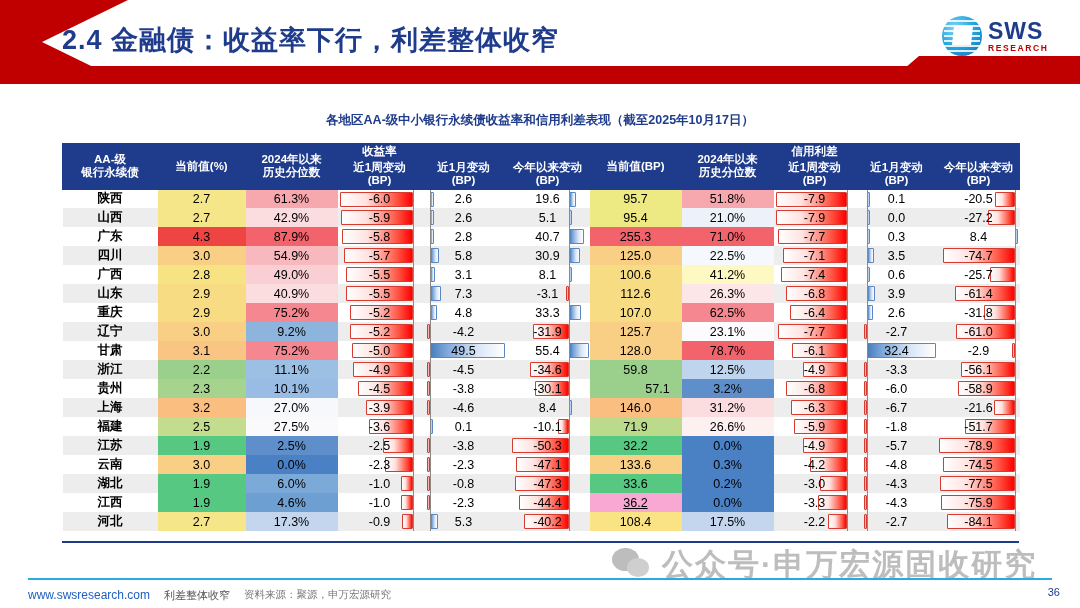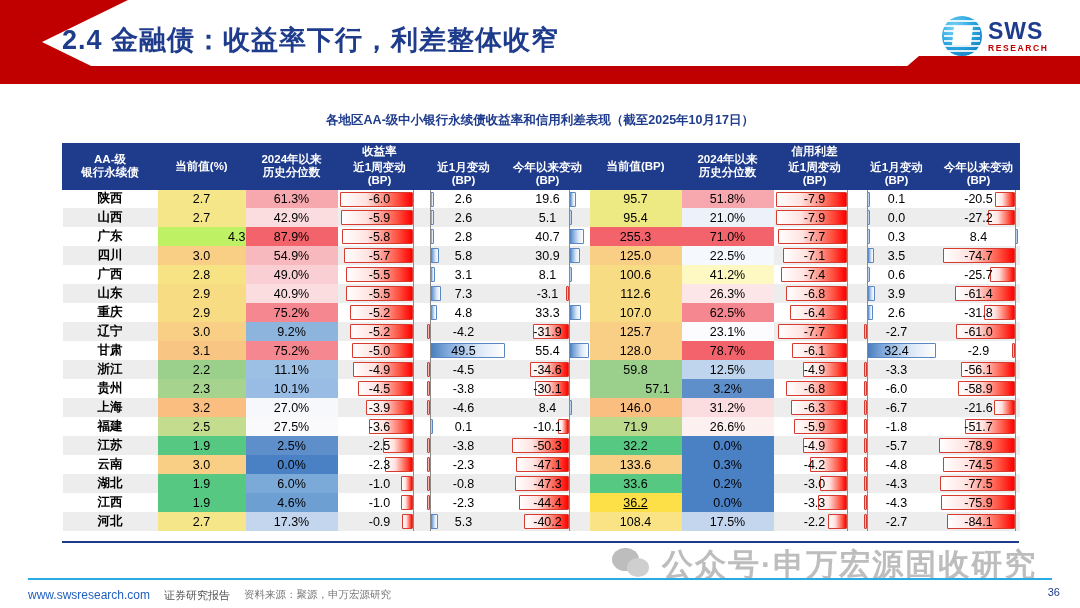--- a/index.html
+++ b/index.html
@@ -225,21 +225,21 @@
             <td class="plain bar-cell"><div class="axis" style="left: 8.4px;"></div><div class="bar pos" style="left: 8.4px; width: 3.9312px;"></div><span class="cellv">2.6</span></td>
             <td class="plain bar-cell"><div class="axis" style="left: 63.84px;"></div><div class="bar pos" style="left: 63.84px; width: 3px;"></div><span class="cellv">5.1</span></td>
             <td class="plain" style="background: rgb(237, 233, 131);"><span class="cellv">95.4</span></td>
             <td class="plain" style="background: rgb(237, 242, 250);"><span class="cellv">21.0%</span></td>
             <td class="plain bar-cell"><div class="axis" style="left: 73.8px;"></div><div class="bar neg" style="left: 2.7px; width: 71.1px;"></div><span class="cellv">-7.9</span></td>
             <td class="plain bar-cell"><div class="axis" style="left: 11.48px;"></div><div class="bar pos" style="left: 11.48px; width: 3px;"></div><span class="cellv">0.0</span></td>
             <td class="plain bar-cell"><div class="axis" style="left: 77.08px;"></div><div class="bar neg" style="left: 50.8728px; width: 26.2072px;"></div><span class="cellv">-27.2</span></td>
           </tr>
           <tr>
             <td class="plain region"><span class="cellv">广东</span></td>
-            <td class="plain" style="background: #bef264; text-align: right;"><span class="cellv">4.3</span></td>
+            <td class="plain" style="background: #ef4444;"><span class="cellv">4.3</span></td>
             <td class="plain" style="background: rgb(242, 99, 107);"><span class="cellv">87.9%</span></td>
             <td class="plain bar-cell"><div class="axis" style="left: 75.6px;"></div><div class="bar neg" style="left: 4.87742px; width: 70.7226px;"></div><span class="cellv">-5.8</span></td>
             <td class="plain bar-cell"><div class="axis" style="left: 8.4px;"></div><div class="bar pos" style="left: 8.4px; width: 4.2336px;"></div><span class="cellv">2.8</span></td>
             <td class="plain bar-cell"><div class="axis" style="left: 63.84px;"></div><div class="bar pos" style="left: 63.84px; width: 14.652px;"></div><span class="cellv">40.7</span></td>
             <td class="plain" style="background: rgb(242, 99, 107);"><span class="cellv">255.3</span></td>
             <td class="plain" style="background: rgb(242, 99, 107);"><span class="cellv">71.0%</span></td>
             <td class="plain bar-cell"><div class="axis" style="left: 73.8px;"></div><div class="bar neg" style="left: 4.5px; width: 69.3px;"></div><span class="cellv">-7.7</span></td>
             <td class="plain bar-cell"><div class="axis" style="left: 11.48px;"></div><div class="bar pos" style="left: 11.48px; width: 3px;"></div><span class="cellv">0.3</span></td>
             <td class="plain bar-cell"><div class="axis" style="left: 77.08px;"></div><div class="bar pos" style="left: 77.08px; width: 3px;"></div><span class="cellv">8.4</span></td>
           </tr>
@@ -412,21 +412,21 @@
             <td class="plain bar-cell"><div class="axis" style="left: 11.48px;"></div><div class="bar neg" style="left: 8.48px; width: 3px;"></div><span class="cellv">-4.3</span></td>
             <td class="plain bar-cell"><div class="axis" style="left: 77.08px;"></div><div class="bar neg" style="left: 2.40875px; width: 74.6713px;"></div><span class="cellv">-77.5</span></td>
           </tr>
           <tr>
             <td class="plain region"><span class="cellv">江西</span></td>
             <td class="plain" style="background: rgb(86, 200, 130);"><span class="cellv">1.9</span></td>
             <td class="plain" style="background: rgb(110, 159, 210);"><span class="cellv">4.6%</span></td>
             <td class="plain bar-cell"><div class="axis" style="left: 75.6px;"></div><div class="bar neg" style="left: 63.4065px; width: 12.1935px;"></div><span class="cellv">-1.0</span></td>
             <td class="plain bar-cell"><div class="axis" style="left: 8.4px;"></div><div class="bar neg" style="left: 5.4px; width: 3px;"></div><span class="cellv">-2.3</span></td>
             <td class="plain bar-cell"><div class="axis" style="left: 63.84px;"></div><div class="bar neg" style="left: 13.224px; width: 50.616px;"></div><span class="cellv">-44.4</span></td>
-            <td class="plain" style="background: #fde047; text-decoration: underline;"><span class="cellv">36.2</span></td>
+            <td class="plain" style="background: #f9a8d4; text-decoration: underline;"><span class="cellv">36.2</span></td>
             <td class="plain" style="background: rgb(74, 128, 196);"><span class="cellv">0.0%</span></td>
             <td class="plain bar-cell"><div class="axis" style="left: 73.8px;"></div><div class="bar neg" style="left: 44.1px; width: 29.7px;"></div><span class="cellv">-3.3</span></td>
             <td class="plain bar-cell"><div class="axis" style="left: 11.48px;"></div><div class="bar neg" style="left: 8.48px; width: 3px;"></div><span class="cellv">-4.3</span></td>
             <td class="plain bar-cell"><div class="axis" style="left: 77.08px;"></div><div class="bar neg" style="left: 3.95035px; width: 73.1296px;"></div><span class="cellv">-75.9</span></td>
           </tr>
           <tr class="zebra">
             <td class="plain region"><span class="cellv">河北</span></td>
             <td class="plain" style="background: rgb(246, 230, 138);"><span class="cellv">2.7</span></td>
             <td class="plain" style="background: rgb(195, 214, 238);"><span class="cellv">17.3%</span></td>
             <td class="plain bar-cell"><div class="axis" style="left: 75.6px;"></div><div class="bar neg" style="left: 64.6258px; width: 10.9742px;"></div><span class="cellv">-0.9</span></td>
@@ -447,17 +447,17 @@
     <span class="wechat-icon">
         <i class="b1"></i>
         <i class="b2"></i>
       </span>
     <span>公众号·申万宏源固收研究</span>
   </div>
 
   <div class="foot-line"></div>
   <div class="foot">
     <span class="url">www.swsresearch.com</span>
-    <span class="rep">证券研究报告</span>
+    <span class="rep">利差整体收窄</span>
     <span class="src">资料来源：聚源，申万宏源研究</span>
   </div>
   <div class="pageno">36</div>
 </div>
 
 </body></html>

